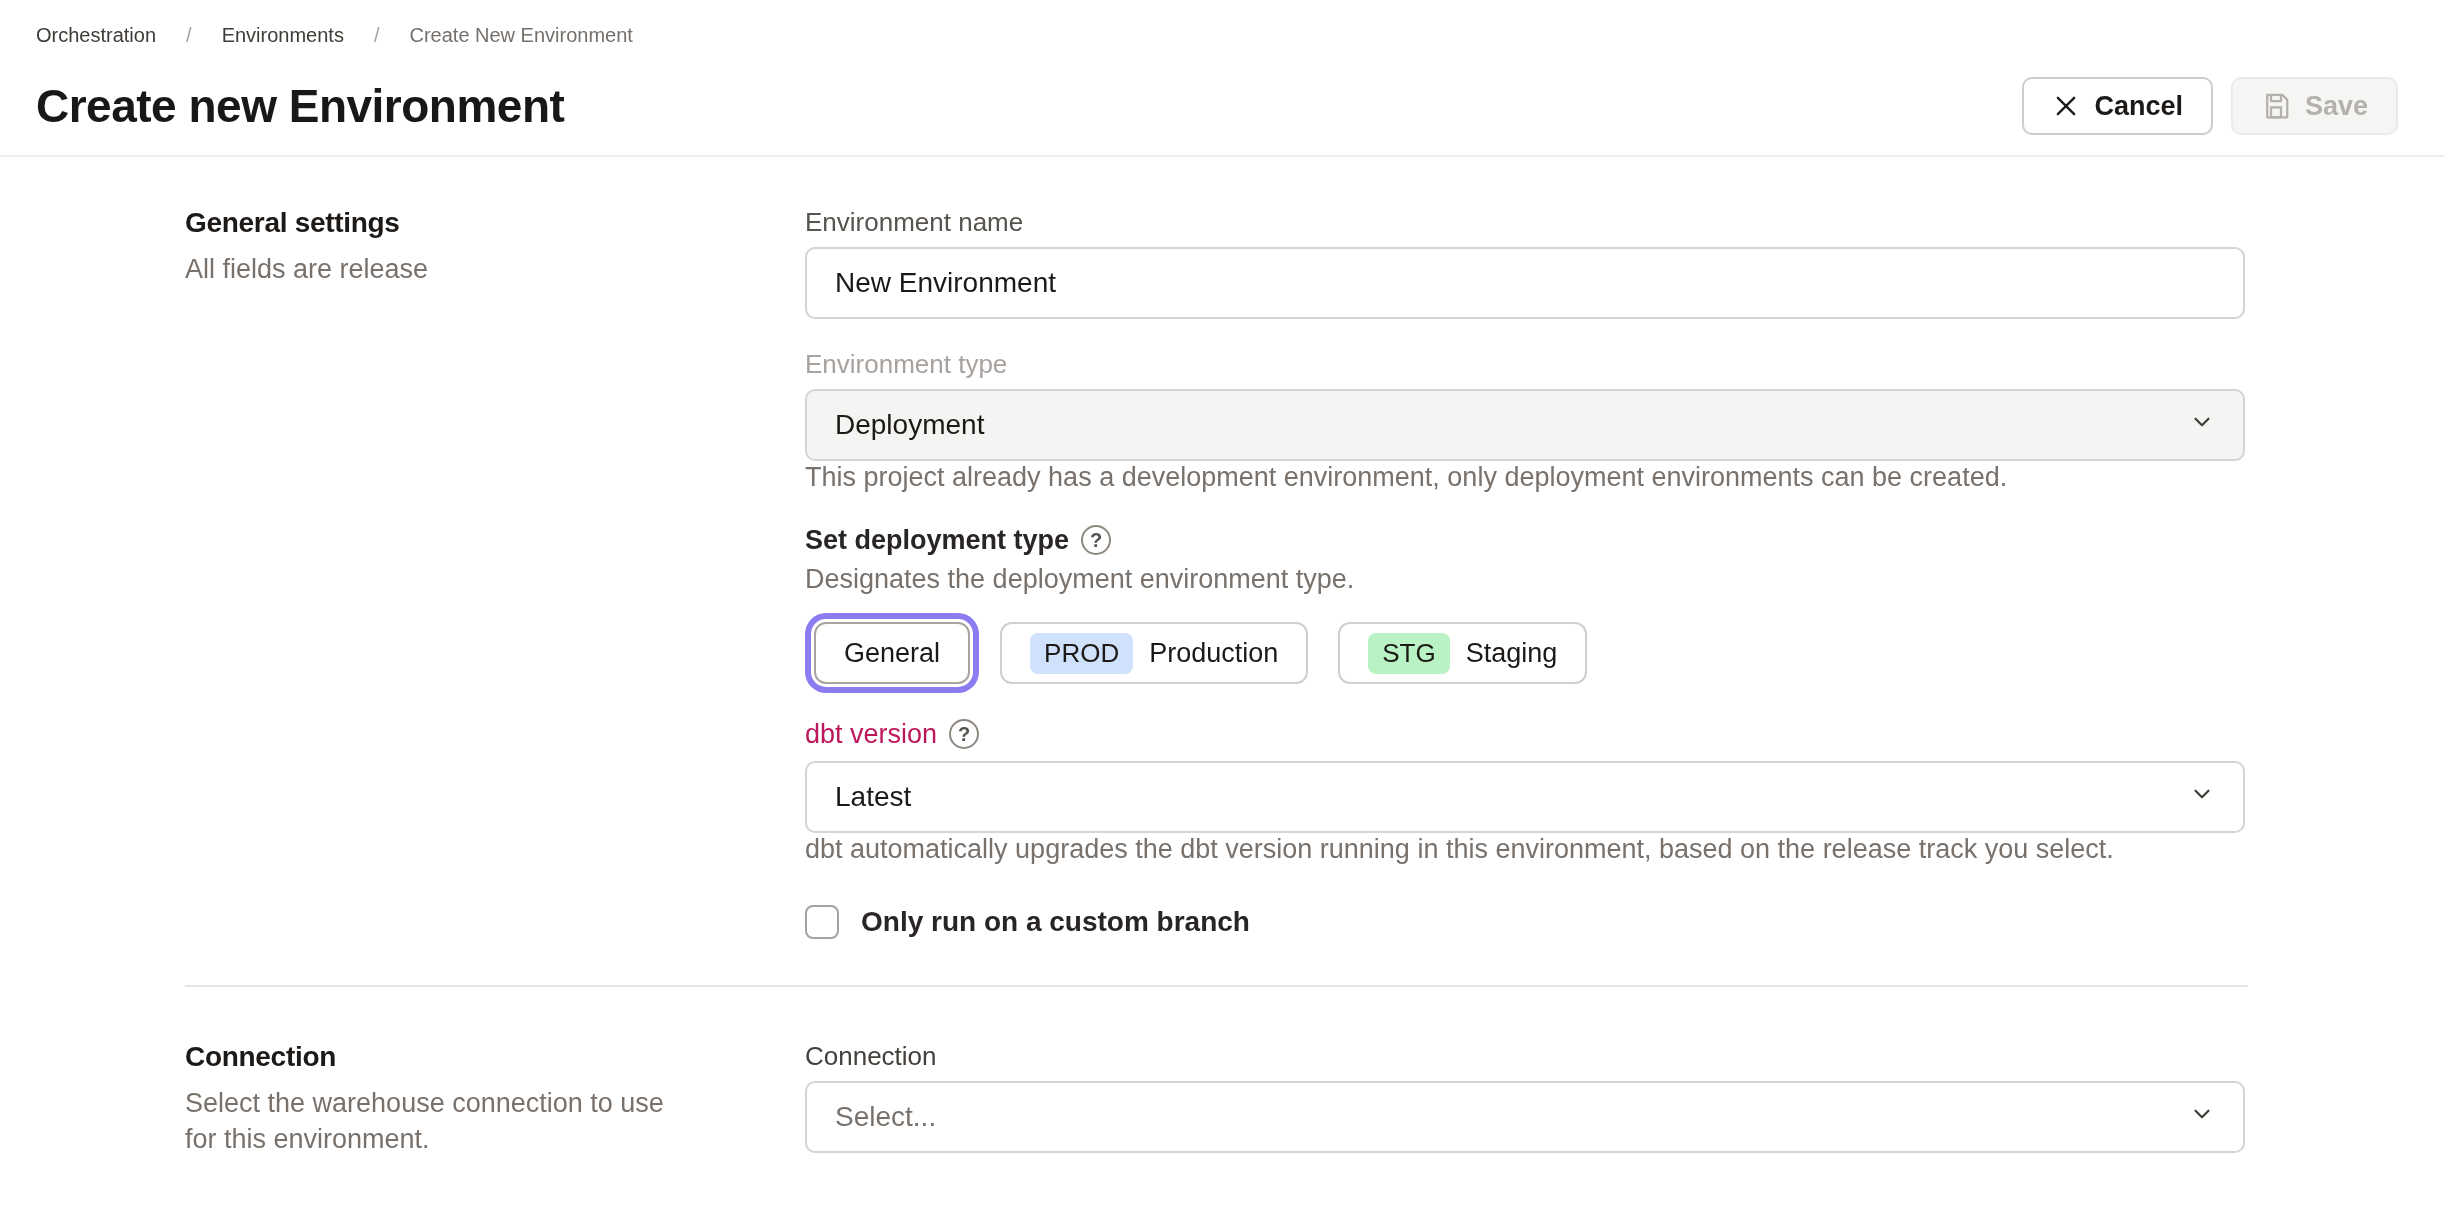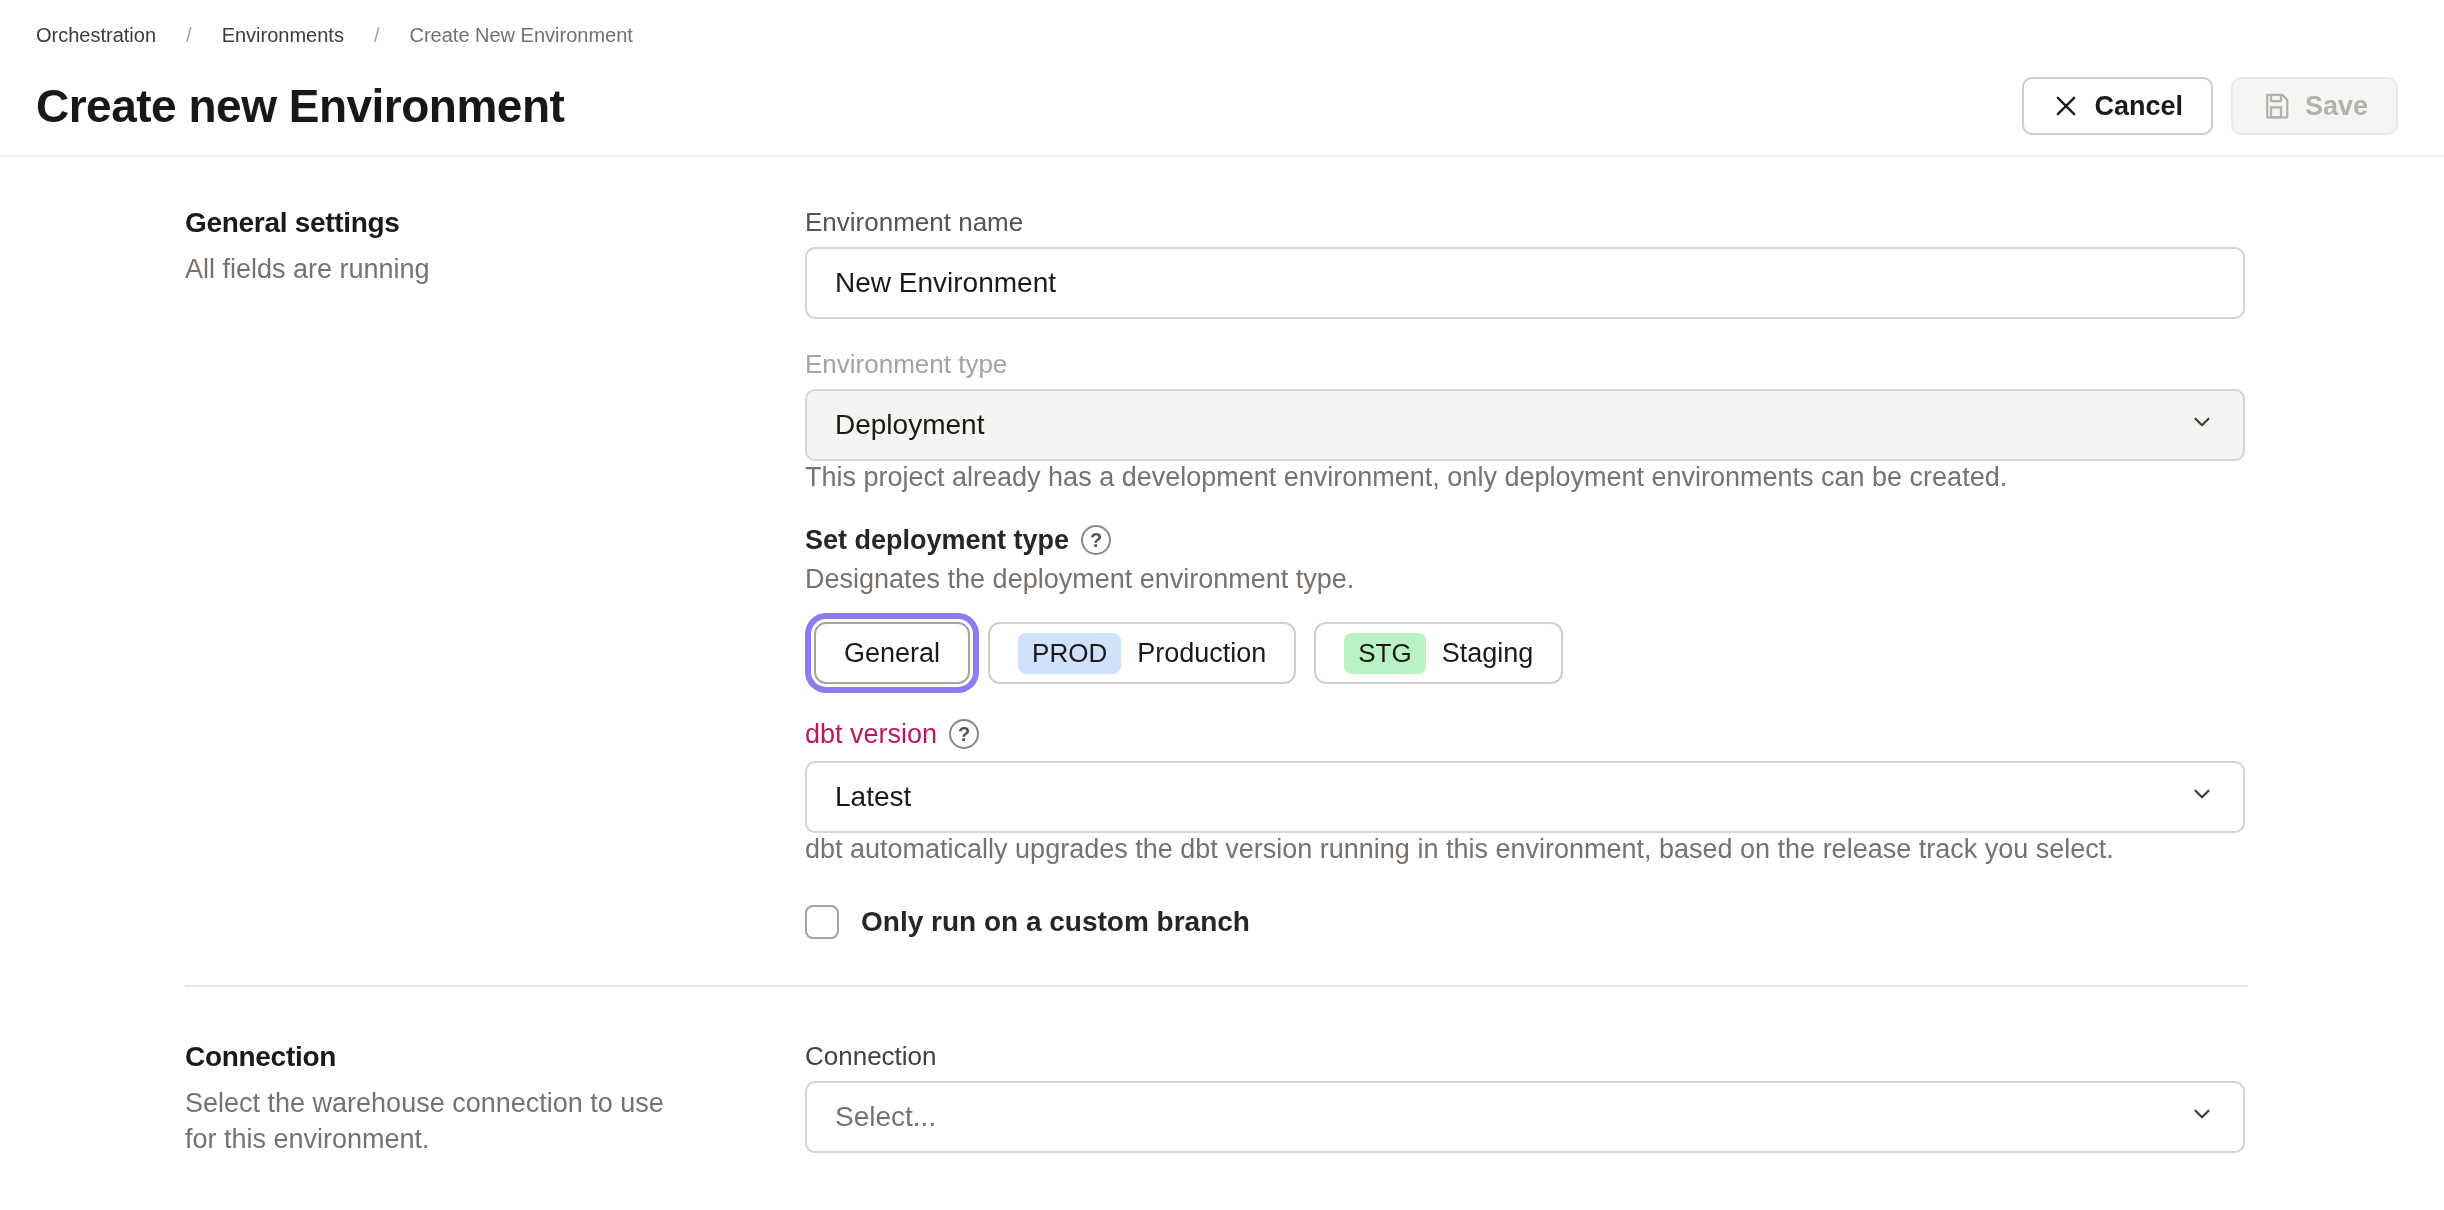--- a/index.html
+++ b/index.html
@@ -50,21 +50,21 @@
   .select-value.placeholder { color: #78716c; }
   .chevron { color: #3f3b36; }
   .helper-text { font-size: 27px; color: #78716c; line-height: 32px; }
 
   .group-label { display: flex; align-items: center; gap: 12px; font-size: 27px; font-weight: 700; color: #292524; line-height: 34px; }
   .help-icon { display: inline-flex; align-items: center; justify-content: center;
                width: 30px; height: 30px; border: 2px solid #8d8780; border-radius: 50%;
                font-size: 20px; font-weight: 600; color: #57534e; cursor: pointer; }
   .group-desc { font-size: 27px; color: #78716c; margin-top: 6px; line-height: 32px; }
 
-  .type-btn-row { display: flex; gap: 18px; margin-top: 18px; padding: 9px 0 9px 9px; }
+  .type-btn-row { display: flex; gap: 30px; margin-top: 18px; padding: 9px 0 9px 9px; }
   .type-btn { display: inline-flex; align-items: center; gap: 16px; height: 62px; padding: 0 28px;
               background: #ffffff; border: 2px solid #d2cfcb; border-radius: 12px;
               font-size: 27px; font-weight: 500; color: #1c1917; cursor: pointer; }
   .type-btn.selected { box-shadow: 0 0 0 3px #ffffff, 0 0 0 9px #8b7cf2; border-color: #aaa49e; }
   .badge { display: inline-block; padding: 5px 14px; border-radius: 8px; font-size: 26px; font-weight: 500; color: #1c1917; }
   .badge-stg { background: #b9f2c4; }
   .badge-prod { background: #cfe1fb; }
 
   .checkbox-row { display: flex; align-items: center; gap: 22px; margin-top: 14px; }
   .checkbox { width: 34px; height: 34px; border: 2px solid #a8a29e; border-radius: 8px; background: #ffffff; cursor: pointer; }
@@ -107,21 +107,21 @@
         <span>Save</span>
       </button>
     </div>
   </div>
 </div>
 
 <div class="content">
   <div class="section-row">
     <div class="left-col">
       <div class="section-heading">General settings</div>
-      <div class="section-sub">All fields are running</div>
+      <div class="section-sub">All fields are release</div>
     </div>
     <div class="form-col">
 
       <div class="field">
         <label class="field-label">Environment name</label>
         <input class="text-input" type="text" value="New Environment" style="">
       </div>
 
       <div class="field">
         <label class="field-label disabled">Environment type</label>

